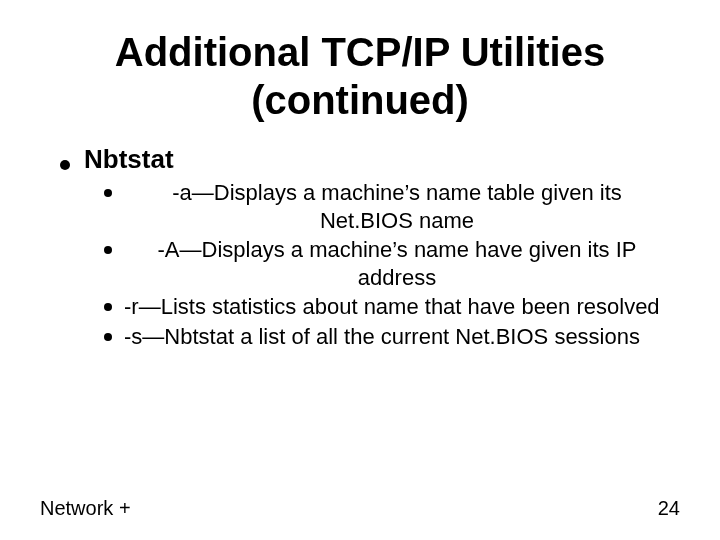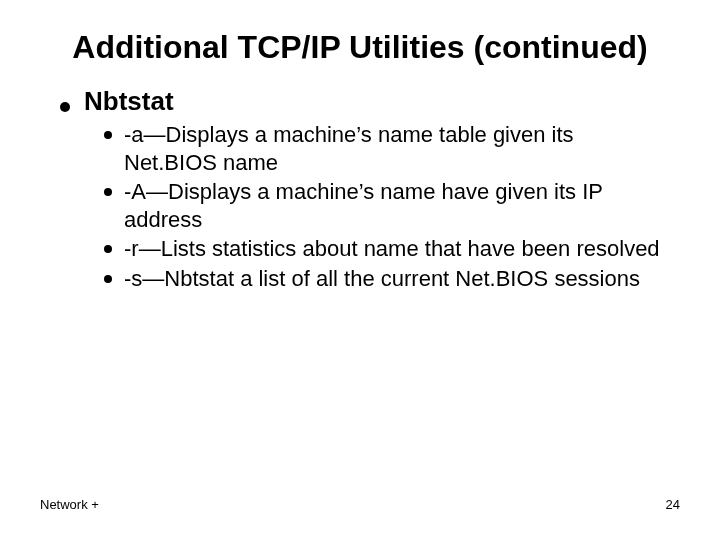--- a/index.html
+++ b/index.html
@@ -1,27 +1,27 @@
 <!DOCTYPE html>
 <html><head>
 <meta charset="utf-8">
 <style>
   * { margin: 0; padding: 0; box-sizing: border-box; }
   html, body { width: 720px; height: 540px; background: #fff; font-family: Arial, Helvetica, sans-serif; color: #000; }
   .slide { position: relative; width: 720px; height: 540px; padding: 28px 40px 0 40px; }
-  .title { font-weight: bold; font-size: 32px; text-align: center; line-height: 1.2; margin-bottom: 20px; }
+  .title { font-weight: bold; font-size: 40px; text-align: center; line-height: 1.2; margin-bottom: 20px; }
   .content { padding-left: 20px; }
   .lvl1 { display: flex; align-items: center; margin-bottom: 4px; }
   .lvl1 .dot { width: 10px; height: 10px; background: #000; border-radius: 50%; flex: 0 0 auto; margin-top: 10px; margin-right: 14px; }
   .lvl1 .label { font-weight: bold; font-size: 26px; }
   .sublist { padding-left: 44px; padding-right: 10px; }
-  .lvl2 { display: flex; align-items: flex-start; margin-top: 2px; }
+  .lvl2 { display: flex; align-items: flex-start; margin-top: 2px; text-align: center; }
   .lvl2 .dot { width: 8px; height: 8px; background: #000; border-radius: 50%; flex: 0 0 auto; margin-top: 10px; margin-right: 12px; }
   .lvl2 .label { font-size: 22px; line-height: 1.25; }
-  .footer { position: absolute; bottom: 28px; left: 40px; right: 40px; display: flex; justify-content: space-between; font-size: 13px; }
+  .footer { position: absolute; bottom: 20px; left: 40px; right: 40px; display: flex; justify-content: space-between; font-size: 20px; }
 </style>
 </head>
 <body>
 
 <div class="slide">
   <h1 class="title">Additional TCP/IP Utilities (continued)</h1>
 
   <div class="content">
     <div class="lvl1">
       <span class="dot"></span>

